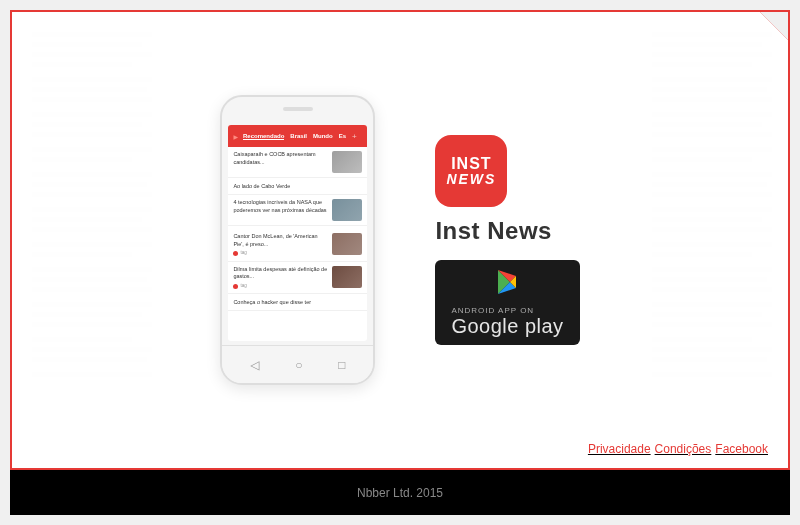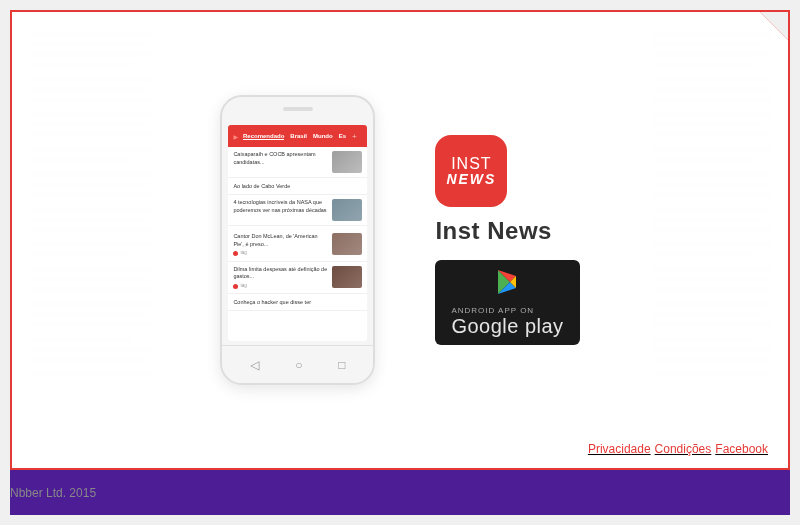--- a/index.html
+++ b/index.html
@@ -205,21 +205,21 @@
       border-radius: 16px;
       display: flex;
       flex-direction: column;
       align-items: center;
       justify-content: center;
       color: #fff;
       flex-shrink: 0;
     }
     .app-icon-inst {
       font-size: 16px;
-      font-weight: normal;
+      font-weight: bold;
       line-height: 1;
       letter-spacing: 1px;
     }
     .app-icon-news {
       font-size: 14px;
       font-weight: bold;
       line-height: 1;
       letter-spacing: 2px;
       font-style: italic;
     }
@@ -285,24 +285,24 @@
     .footer-link {
       font-size: 12px;
       color: #e53935;
       cursor: pointer;
       text-decoration: none;
     }
 
     
     .bottom-bar {
       height: 45px;
-      background: #4c1d95;
-      display: flex;
-      align-items: center;
-      justify-content: flex-start;
+      background: #000000;
+      display: flex;
+      align-items: center;
+      justify-content: center;
       margin: 0 10px 10px 10px;
     }
     .bottom-bar-text {
       font-size: 12px;
       color: #888;
     }
   </style>
 </head>
 <body>
 

